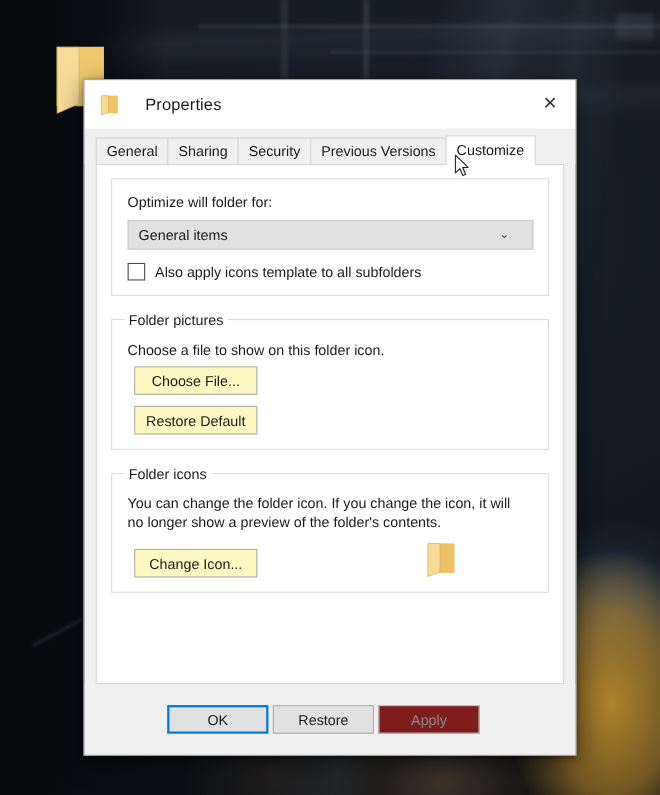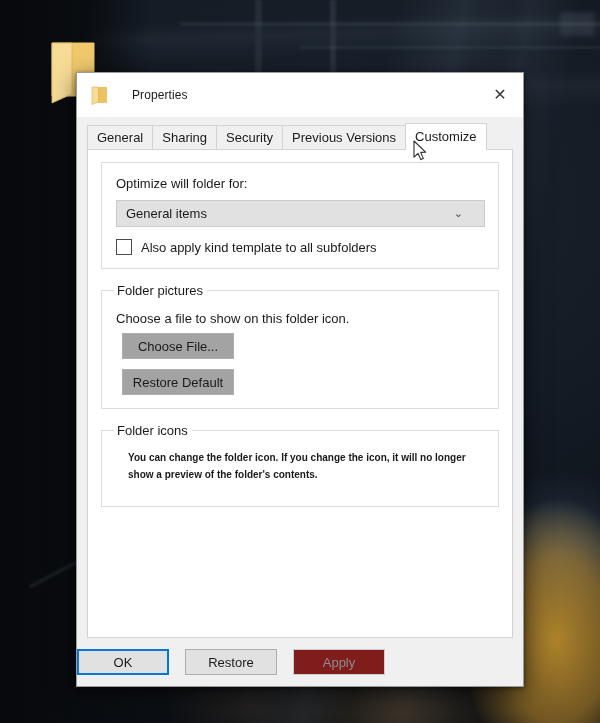--- a/index.html
+++ b/index.html
@@ -100,21 +100,21 @@
   }
   #title-folder-icon {
     width: 17px;
     height: 19px;
     margin-left: 14px;
     margin-right: 0;
     flex: none;
   }
   #title-text {
     margin-left: 24px;
-    font-size: 12px;
+    font-size: 15px;
     color: #1c1c1c;
     letter-spacing: 0.1px;
   }
   #close-button {
     position: absolute;
     right: 0; top: 0;
     width: 46px; height: 44px;
     display: flex;
     align-items: center;
     justify-content: center;
@@ -185,26 +185,25 @@
     padding: 0 4px 0 3px;
     margin-left: 1px;
   }
   .group-label {
     font-size: 13px;
     color: #1a1a1a;
     margin: 5px 0 9px 3px;
   }
   .group-label.tight { margin-bottom: 7px; }
   .group-text {
-    font-size: 10px;
+    font-size: 13px;
     color: #1a1a1a;
     line-height: 17px;
-    margin: 3px 0 10px 15px;
+    margin: 3px 0 10px 3px;
     max-width: 358px;
-    font-weight: bold;
   }
 
   
   .combo {
     height: 25px;
     background: #e1e1e1;
     border: 1px solid #cccccc;
     display: flex;
     align-items: center;
     justify-content: space-between;
@@ -229,21 +228,21 @@
     background: #fff;
     margin-right: 9px;
     flex: none;
   }
   .checkrow-label { font-size: 13px; color: #1a1a1a; }
 
   
   .gbutton {
     width: 112px;
     height: 26px;
-    background: #a3a3a3;
+    background: #fef9c3;
     border: 1px solid #adadad;
     font-size: 13px;
     color: #1a1a1a;
     font-family: "Liberation Sans", sans-serif;
     margin: 0 0 10px 9px;
     display: block;
     cursor: default;
   }
   .gbutton:last-of-type { margin-bottom: 0; }
 
@@ -256,27 +255,27 @@
   #folder-preview-icon {
     width: 26px;
     height: 32px;
     margin-left: 154px;
     margin-bottom: 0;
     flex: none;
   }
 
   
   #footer {
-    height: 48px;
-    flex: none;
-    display: flex;
-    align-items: center;
-    justify-content: flex-start;
+    height: 64px;
+    flex: none;
+    display: flex;
+    align-items: center;
+    justify-content: center;
     padding-right: 12px;
-    gap: 16px;
+    gap: 4px;
     background: #f0f0f0;
   }
   .fbutton {
     width: 92px;
     height: 26px;
     font-size: 13px;
     font-family: "Liberation Sans", sans-serif;
     background: #e1e1e1;
     border: 1px solid #adadad;
     color: #1a1a1a;
@@ -351,34 +350,43 @@
   <div id="tabpage">
 
     <fieldset class="group">
       <div class="group-label">Optimize will folder for:</div>
       <div class="combo">
         <span>General items</span>
         <span class="chevron">⌄</span>
       </div>
       <div class="checkrow">
         <span class="checkbox"></span>
-        <span class="checkrow-label">Also apply kind template to all subfolders</span>
+        <span class="checkrow-label">Also apply icons template to all subfolders</span>
       </div>
     </fieldset>
 
     <fieldset class="group">
       <legend>Folder pictures</legend>
       <div class="group-label tight">Choose a file to show on this folder icon.</div>
       <button class="gbutton">Choose File...</button>
       <button class="gbutton">Restore Default</button>
     </fieldset>
 
     <fieldset class="group">
       <legend>Folder icons</legend>
       <div class="group-text">You can change the folder icon. If you change the icon, it will no longer show a preview of the folder's contents.</div>
+      <div class="icon-row">
+        <button class="gbutton">Change Icon...</button>
+        <svg id="folder-preview-icon" viewBox="0 0 26 32">
+          <path d="M1 1 H25 V28 H1 Z" fill="#f0c96c"></path>
+          <path d="M1 1 L1 31 L12 27 L12 1 Z" fill="#f7dc97"></path>
+          <path d="M12 1 L12 27 L25 28 L25 1 Z" fill="#eec264"></path>
+          <path d="M1 1 L12 1 L12 27 L1 31 Z" fill="none" stroke="#dcb457" stroke-width="0.7"></path>
+        </svg>
+      </div>
     </fieldset>
 
   </div>
 
   <div id="footer">
     <button class="fbutton default">OK</button>
     <button class="fbutton">Restore</button>
     <button class="fbutton disabled" disabled="">Apply</button>
   </div>
 

